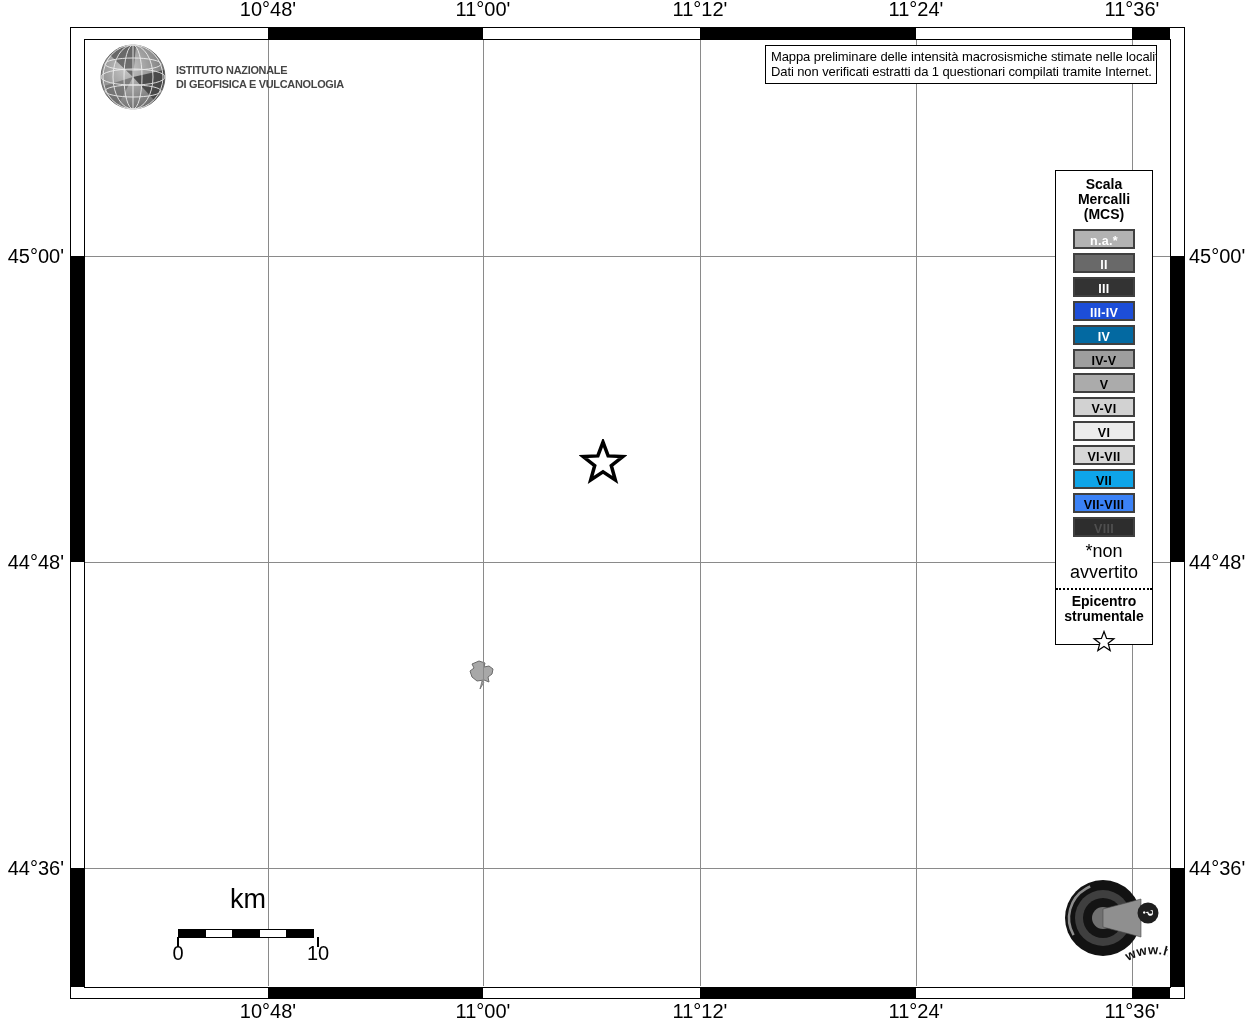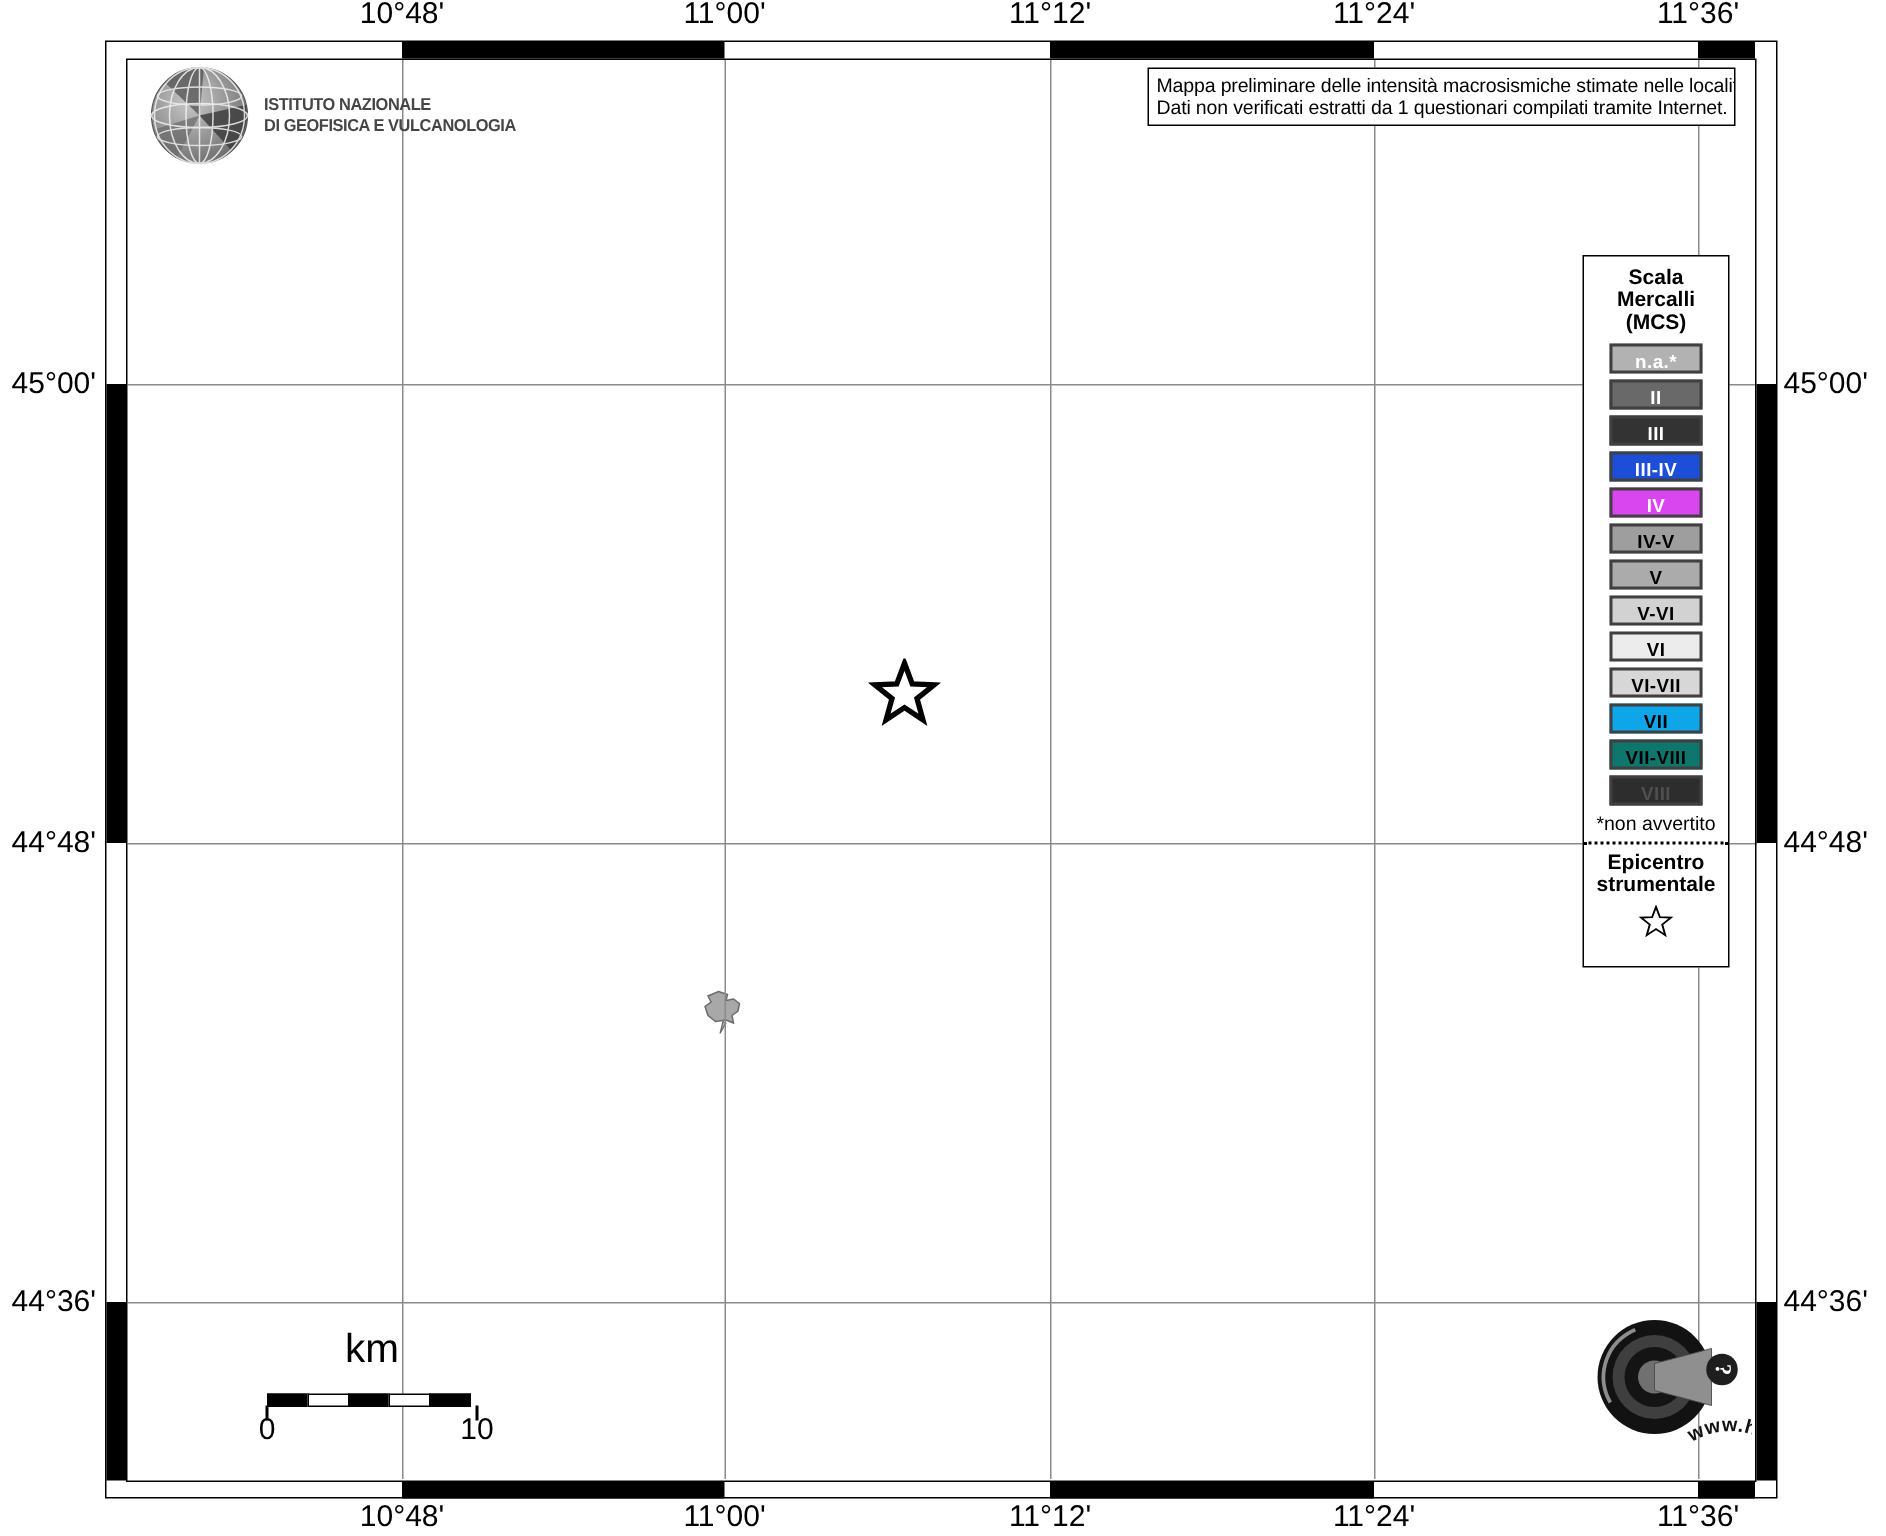--- a/index.html
+++ b/index.html
@@ -28,21 +28,21 @@
   .brand{left:98px;top:42px;z-index:6;display:flex;align-items:center;}
   .brand-text{margin-left:8px;font-size:11.5px;font-weight:bold;color:#454545;letter-spacing:-0.3px;
               line-height:14px;transform:scaleX(.95);transform-origin:left center;white-space:nowrap;}
   
   .legend{left:1055px;top:170px;width:98px;height:475px;box-sizing:border-box;background:#fff;
           border:1px solid #000;z-index:6;text-align:center;}
   .legend-title{font-weight:bold;font-size:14px;line-height:15px;margin-top:6px;}
   .mcs-list{margin-top:7px;}
   .mcs-box{width:62px;height:20px;line-height:20px;margin:0 auto 4px auto;border:2px solid #404040;
            box-sizing:border-box;font-weight:bold;font-size:12.5px;letter-spacing:.3px;}
-  .legend-foot{font-size:13px;margin-top:3px;}
+  .legend-foot{font-size:18px;margin-top:3px;}
   .legend-sep{border:none;border-top:2px dotted #000;margin:5px 0 4px 0;}
   .legend-epi{font-weight:bold;font-size:14px;line-height:15px;}
   .legend-star{margin-top:6px;}
   
   .kmlabel{left:248px;top:884px;transform:translateX(-50%);font-size:27px;z-index:3;}
   .sbar{left:178px;top:929px;display:flex;z-index:3;}
   .sbar span{width:28px;height:9px;border:1px solid #000;box-sizing:border-box;margin-left:-1px;}
   .sbar span:first-child{margin-left:0;}
   .sbar .b{background:#000;} .sbar .w{background:#fff;}
   .stick{width:2px;height:10px;background:#000;top:937px;z-index:3;}
@@ -141,28 +141,28 @@
     <div class="legend-title">
       <div>Scala</div>
       <div>Mercalli</div>
       <div>(MCS)</div>
     </div>
     <div class="mcs-list" id="mcs-list">
         <div class="mcs-box" style="background: rgb(178, 178, 178); color: rgb(255, 255, 255);">n.a.*</div>
         <div class="mcs-box" style="background: rgb(105, 105, 105); color: rgb(255, 255, 255);">II</div>
         <div class="mcs-box" style="background: rgb(51, 51, 51); color: rgb(255, 255, 255);">III</div>
         <div class="mcs-box" style="background: #1d4ed8; color: rgb(255, 255, 255);">III-IV</div>
-        <div class="mcs-box" style="background: #d946ef; color: rgb(255, 255, 255);">IV</div>
+        <div class="mcs-box" style="background: #0369a1; color: rgb(255, 255, 255);">IV</div>
         <div class="mcs-box" style="background: rgb(158, 158, 158); color: rgb(0, 0, 0);">IV-V</div>
         <div class="mcs-box" style="background: rgb(171, 171, 171); color: rgb(0, 0, 0);">V</div>
         <div class="mcs-box" style="background: rgb(210, 210, 210); color: rgb(0, 0, 0);">V-VI</div>
         <div class="mcs-box" style="background: rgb(236, 236, 236); color: rgb(0, 0, 0);">VI</div>
         <div class="mcs-box" style="background: rgb(215, 215, 215); color: rgb(0, 0, 0);">VI-VII</div>
         <div class="mcs-box" style="background: #0ea5e9; color: rgb(0, 0, 0);">VII</div>
-        <div class="mcs-box" style="background: #0f766e; color: rgb(0, 0, 0);">VII-VIII</div>
+        <div class="mcs-box" style="background: #3b82f6; color: rgb(0, 0, 0);">VII-VIII</div>
         <div class="mcs-box" style="background: rgb(45, 45, 45); color: rgb(79, 79, 79);">VIII</div>
       </div>
     <div class="legend-foot">*non avvertito</div>
     <hr class="legend-sep">
     <div class="legend-epi">
       <div>Epicentro</div>
       <div>strumentale</div>
     </div>
     <svg class="legend-star" width="24" height="24" viewBox="-115 -115 230 230">
       <polygon points="0,-100 24.7,-34 95.1,-30.9 39.9,13 58.8,80.9 0,42 -58.8,80.9 -39.9,13 -95.1,-30.9 -24.7,-34" fill="#fff" stroke="#000" stroke-width="12"></polygon>

